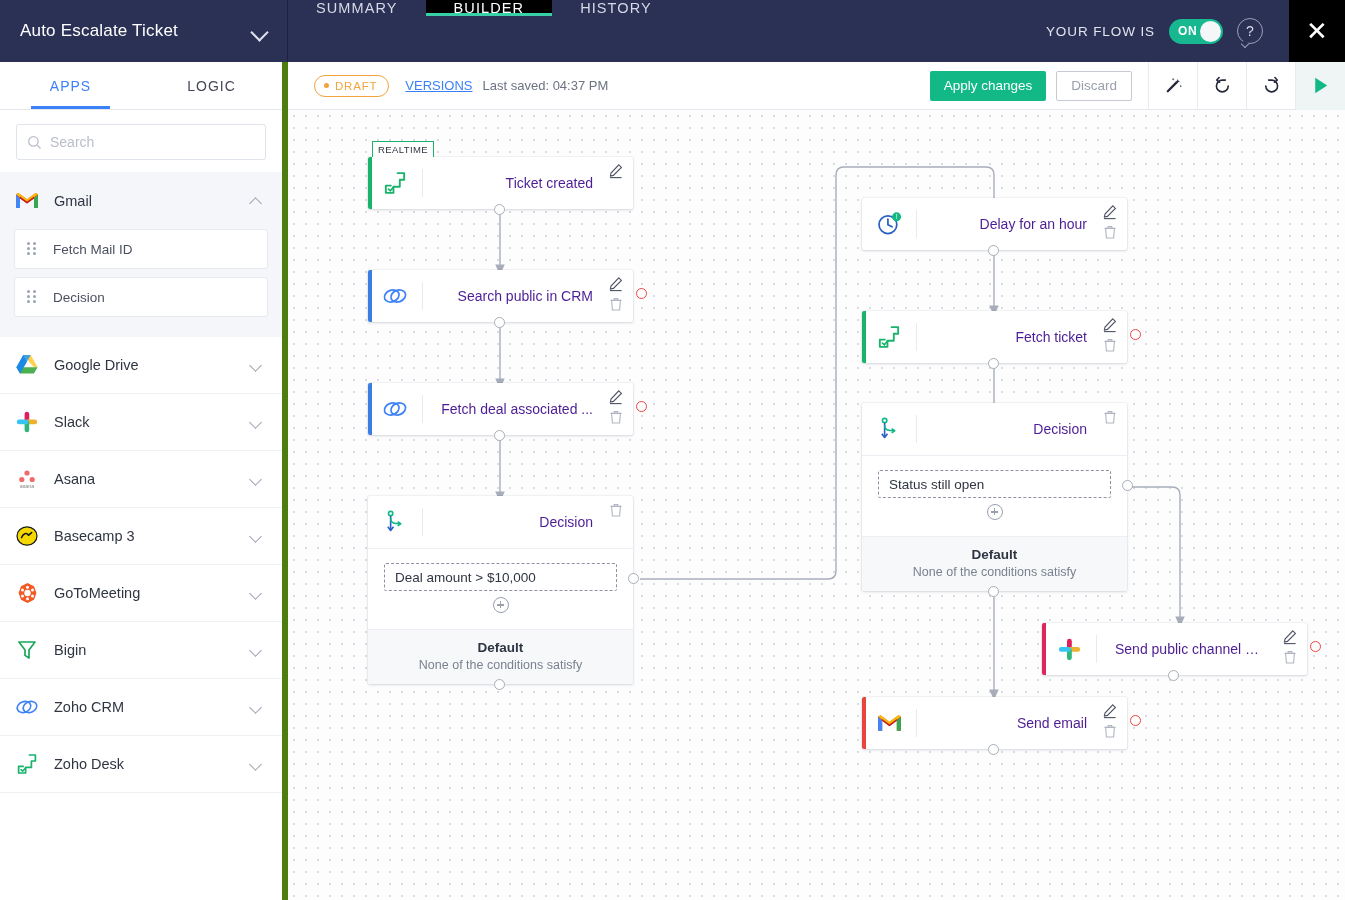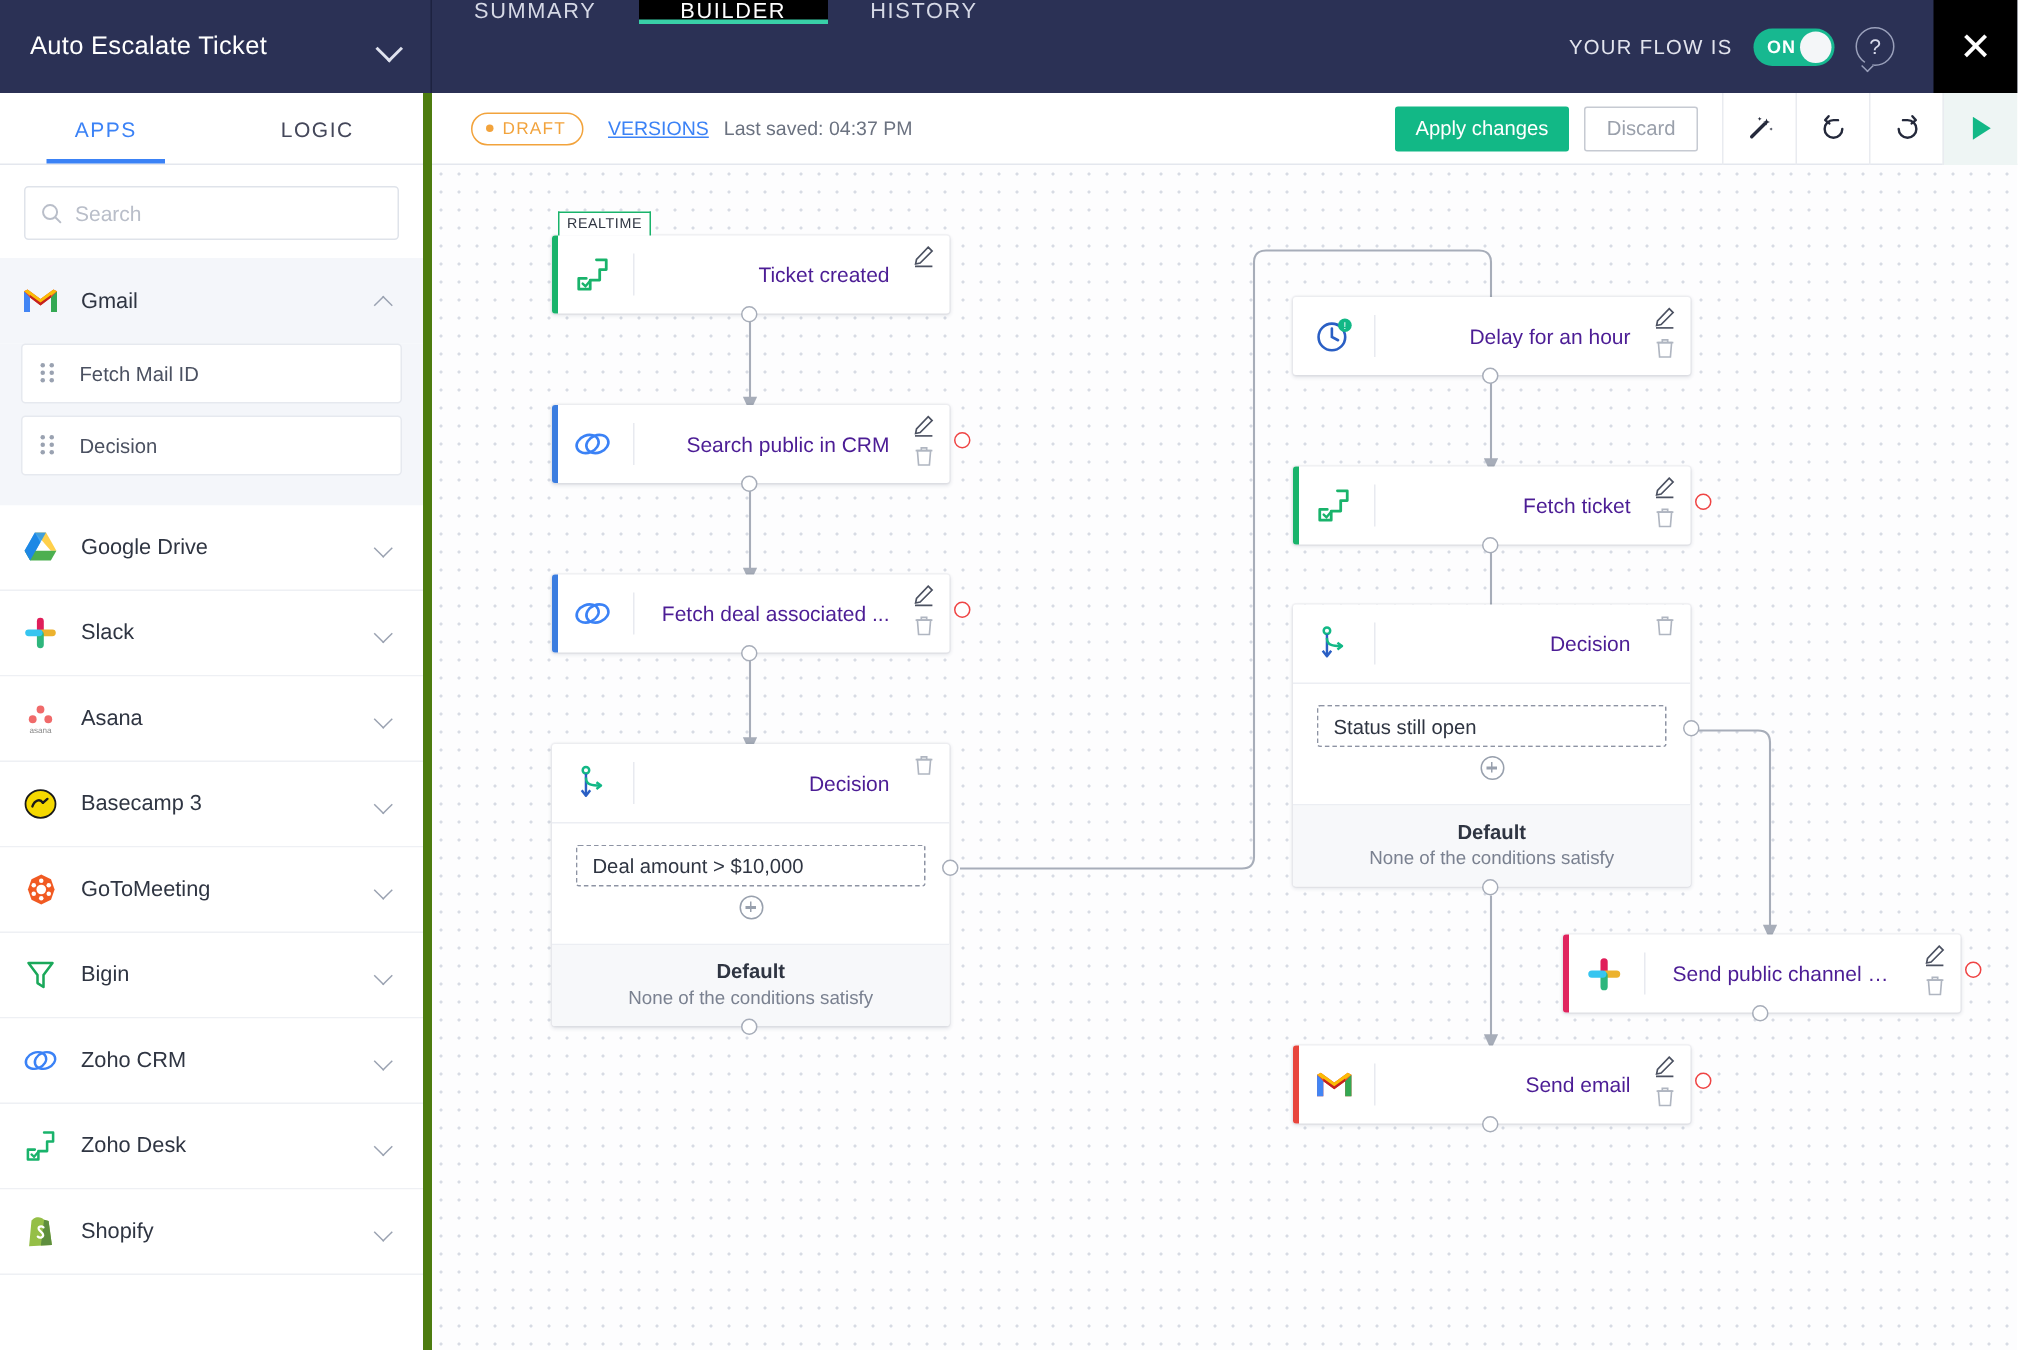--- a/index.html
+++ b/index.html
@@ -444,31 +444,20 @@
         <span class="app-icon">
           <svg width="22" height="22" viewBox="0 0 22 22">
             <path d="M13.4 2 L19.4 2 L19.4 8 L15.4 8 L15.4 14.4 L9.6 14.4 L9.6 20 L2.6 20 L2.6 13.4 L7.2 13.4" fill="none" stroke="#19b36b" stroke-width="1.7" stroke-linejoin="round" stroke-linecap="round"></path>
             <path d="M5 16.6 L6.7 18.2 L9.6 14.8" fill="none" stroke="#19b36b" stroke-width="1.5" stroke-linecap="round"></path>
           </svg>
         </span>
         <span class="app-name">Zoho Desk</span>
         <span class="chev"></span>
       </div>
 
-      <div class="app-row">
-        <span class="app-icon">
-          <svg width="20" height="22" viewBox="0 0 20 22">
-            <path d="M5.5 2.4 C7.5 1 11 1.4 12.4 3.2 L15.4 4 L17.6 20 L2.4 20.8 L4 3.6 Z" fill="#95bf47"></path>
-            <path d="M12.4 3.2 L15.4 4 L17.6 20 L10.2 20.4 Z" fill="#5e8e3e"></path>
-            <path d="M12 8.2 C10.6 7.2 8.4 7.6 8.8 9.4 C9.2 11 11.8 11.4 11.8 13.4 C11.8 15.2 9.4 15.6 8.2 14.4" fill="none" stroke="#fff" stroke-width="1.5" stroke-linecap="round"></path>
-          </svg>
-        </span>
-        <span class="app-name">Shopify</span>
-        <span class="chev"></span>
-      </div>
 
     </div>
   </div>
 
   <div class="toolbar">
     <div class="draft-badge">
       <span class="draft-dot"></span>
       <span>DRAFT</span>
     </div>
     <div class="versions-link">VERSIONS</div>

